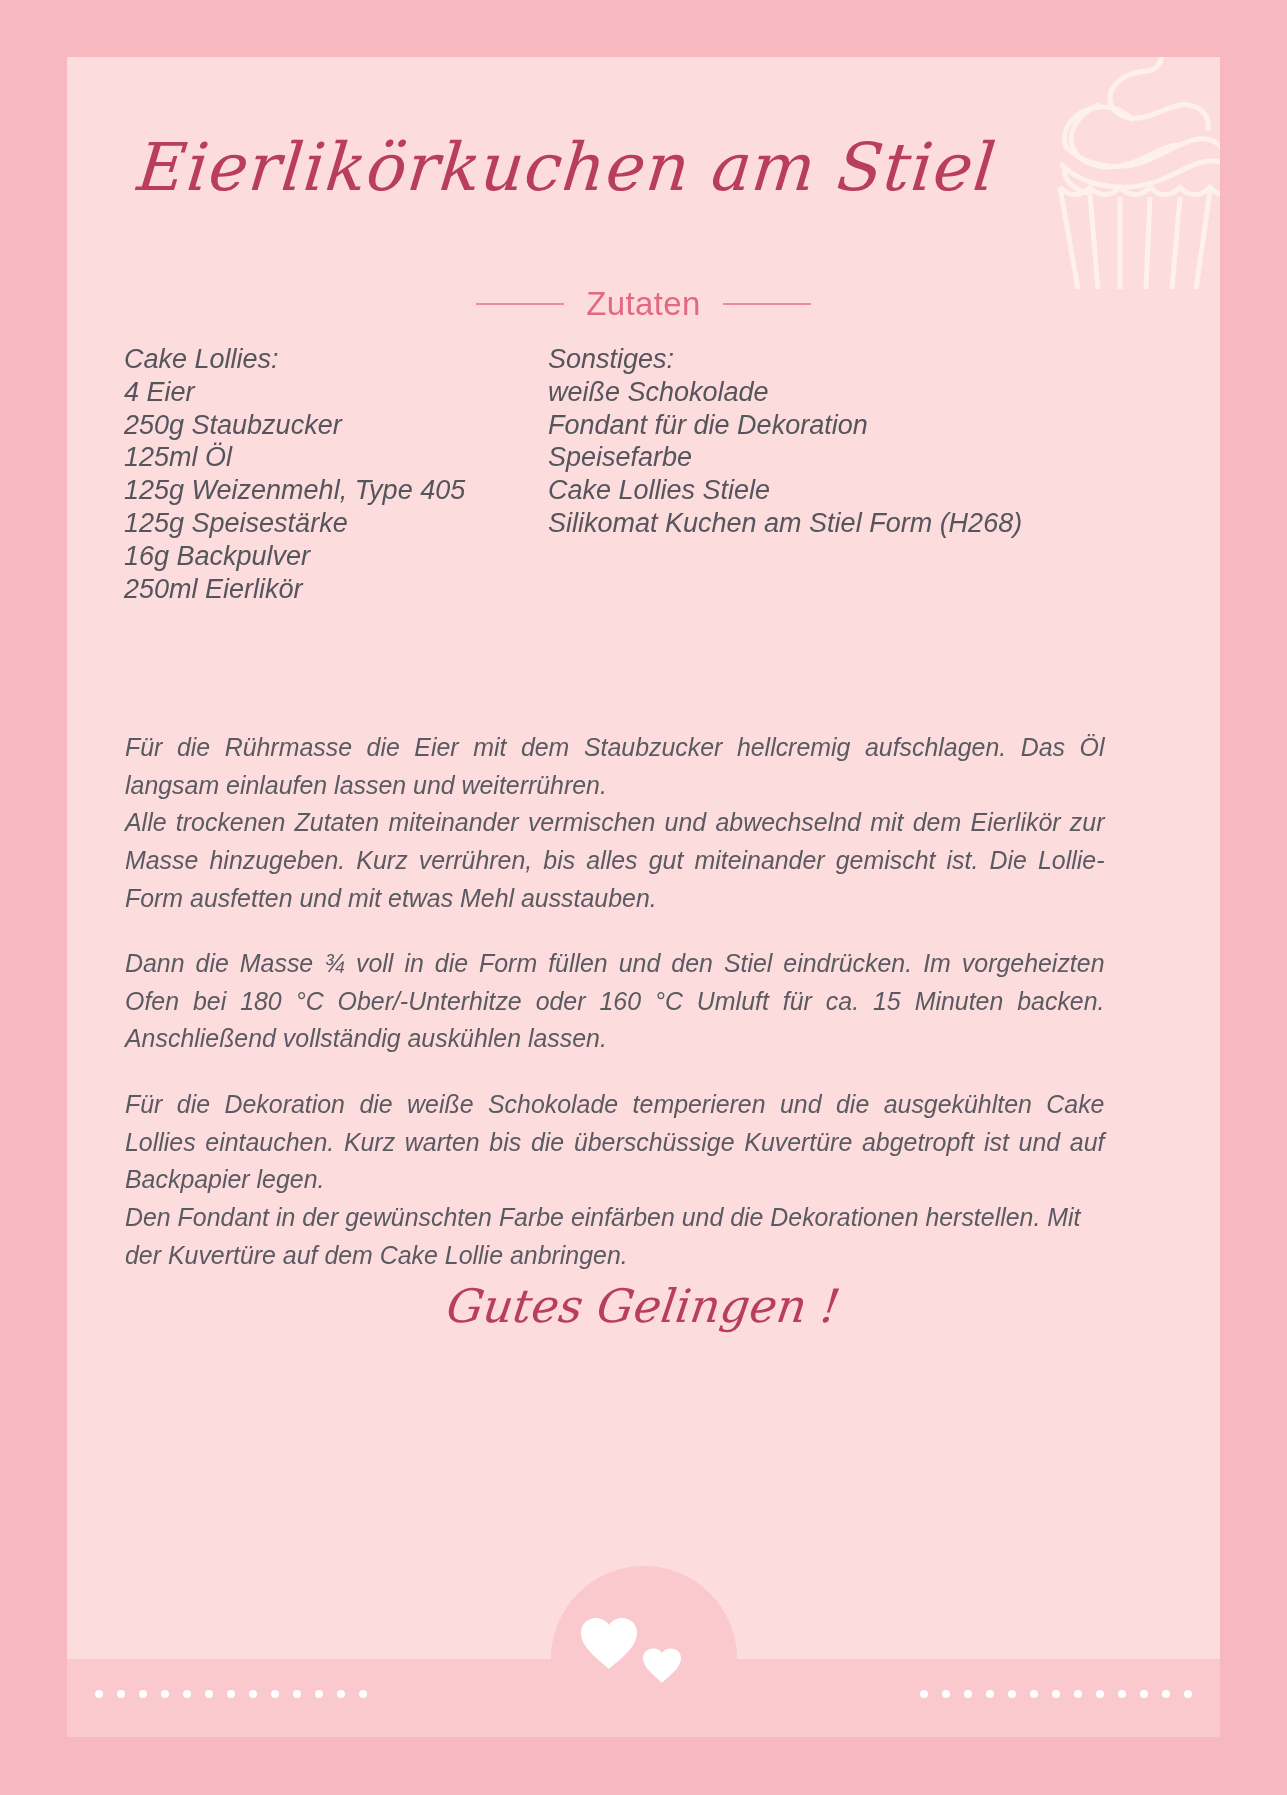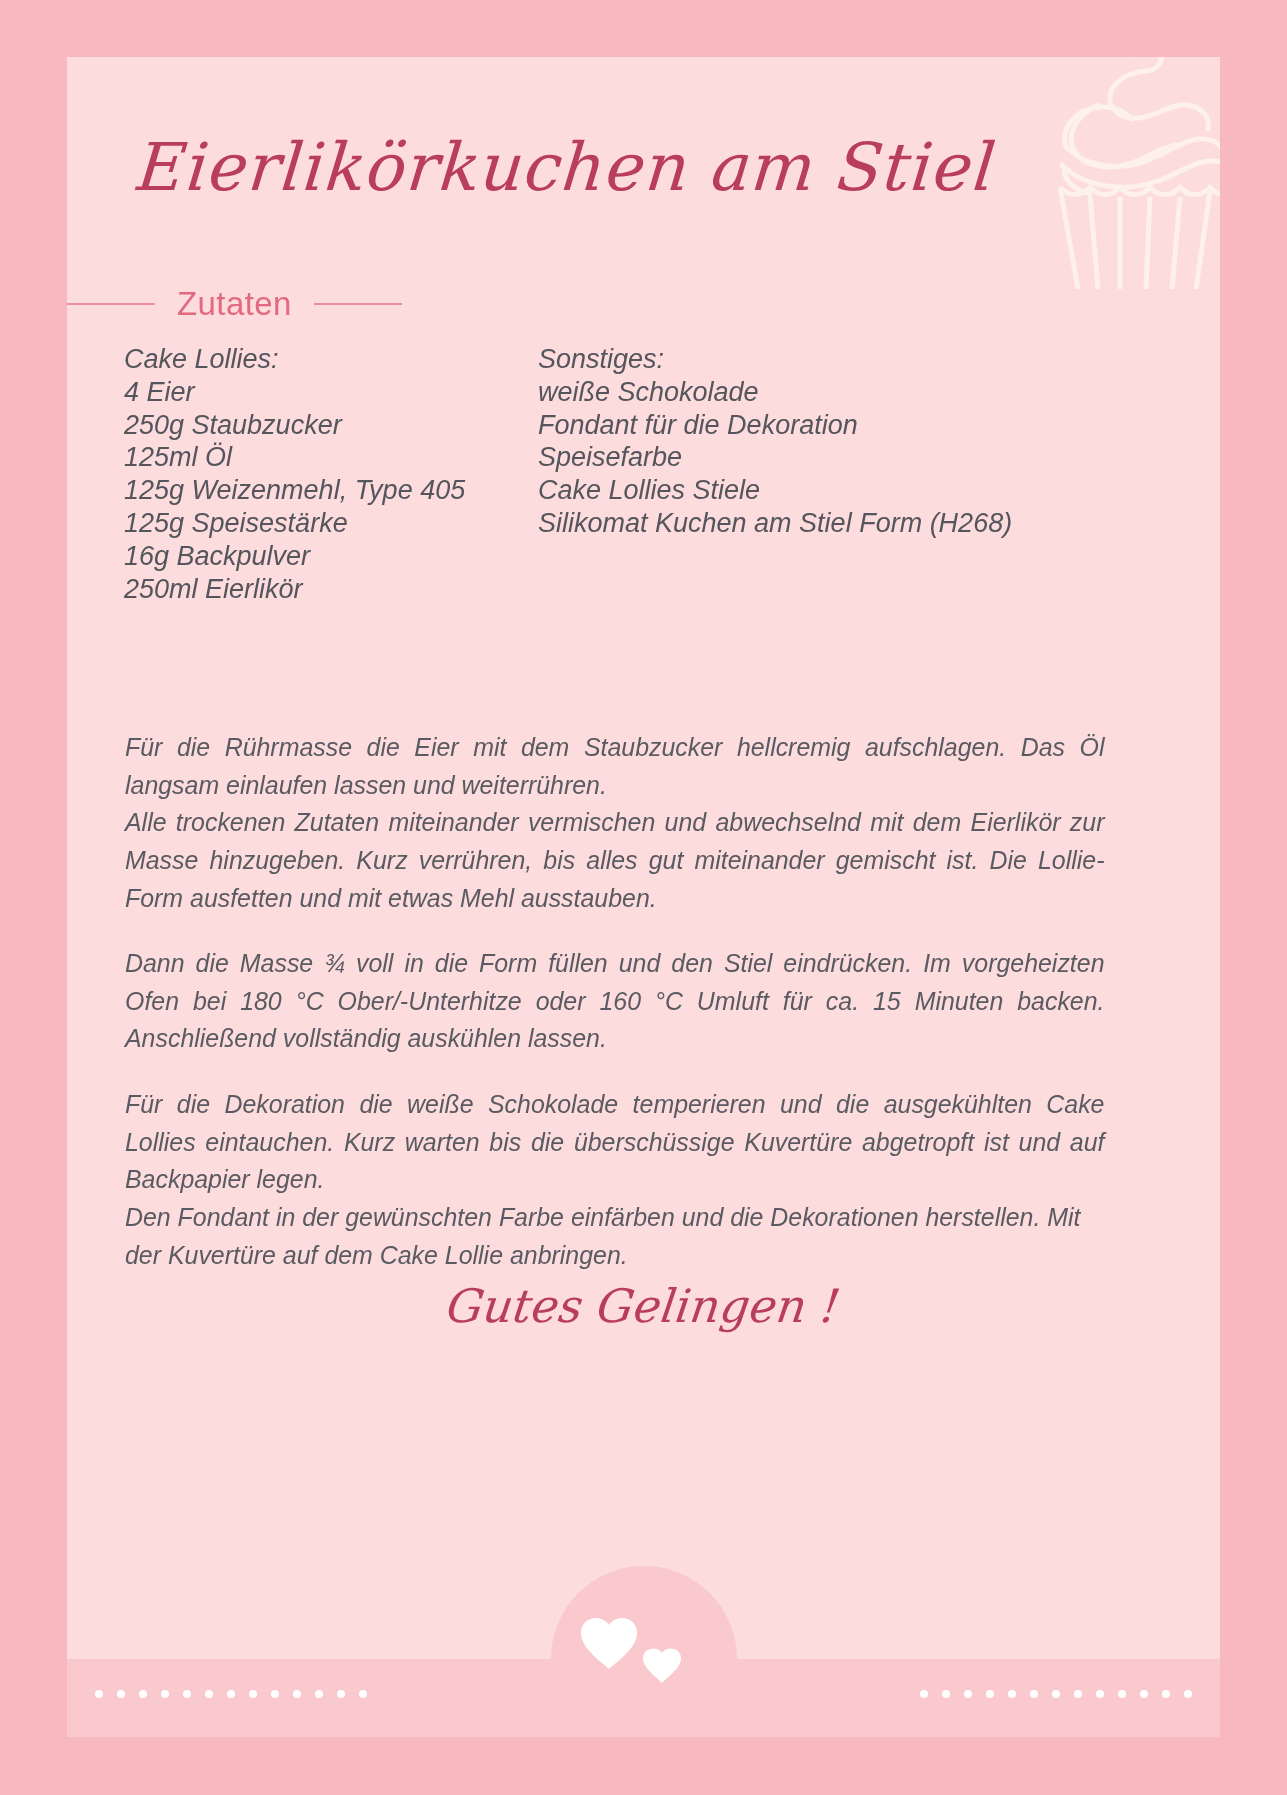--- a/index.html
+++ b/index.html
@@ -51,20 +51,21 @@
     transform: skewX(-6deg);
   }
 
   
   .section-head {
     position: absolute;
     left: 0;
     width: 1153px;
     display: flex;
     align-items: center;
+    justify-content: center;
     gap: 22px;
   }
   .section-head .rule {
     width: 88px;
     height: 2px;
     background: #ea8e9d;
   }
   .section-head .label {
     font-family: "Liberation Sans", sans-serif;
     font-size: 33px;
@@ -86,21 +87,21 @@
   }
   .ing-col {
     font-style: italic;
     font-size: 27px;
     line-height: 1.215;
     color: #55555d;
     white-space: pre-line;
     font-weight: 300;
   }
   .ing-col.left { margin-left: 57px; width: 410px; }
-  .ing-col.right { margin-left: 4px; }
+  .ing-col.right { margin-left: 14px; }
 
   
   .prep {
     position: absolute;
     top: 672px;
     left: 58px;
     width: 1042px;
     font-style: italic;
     font-weight: 300;
     font-size: 26.5px;

